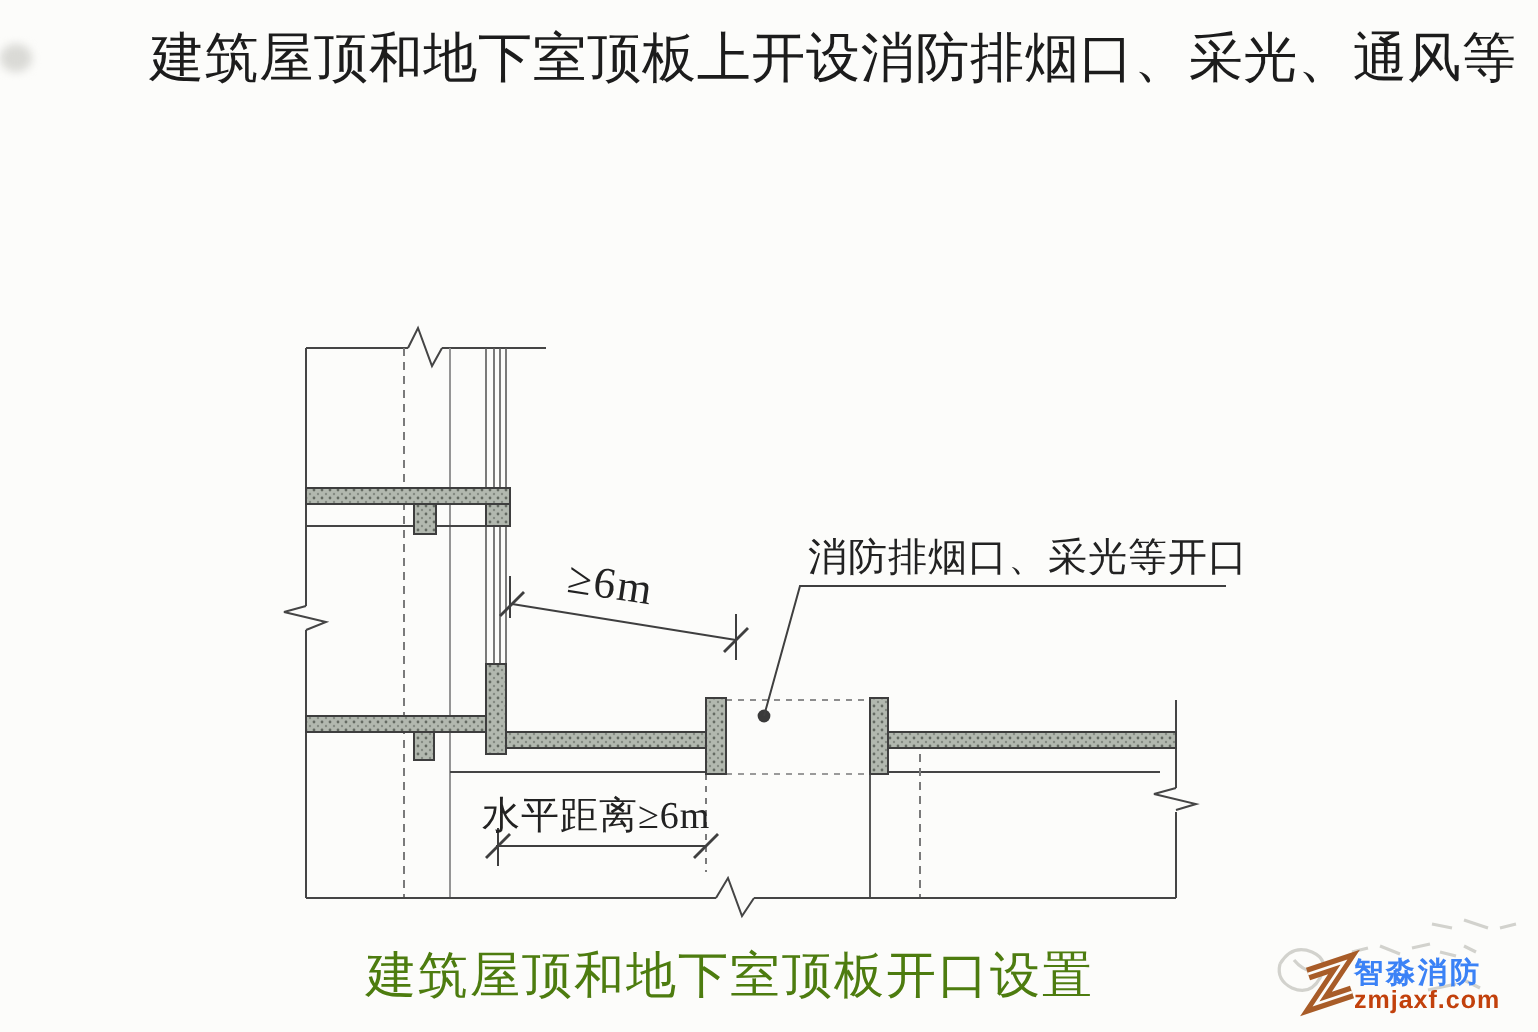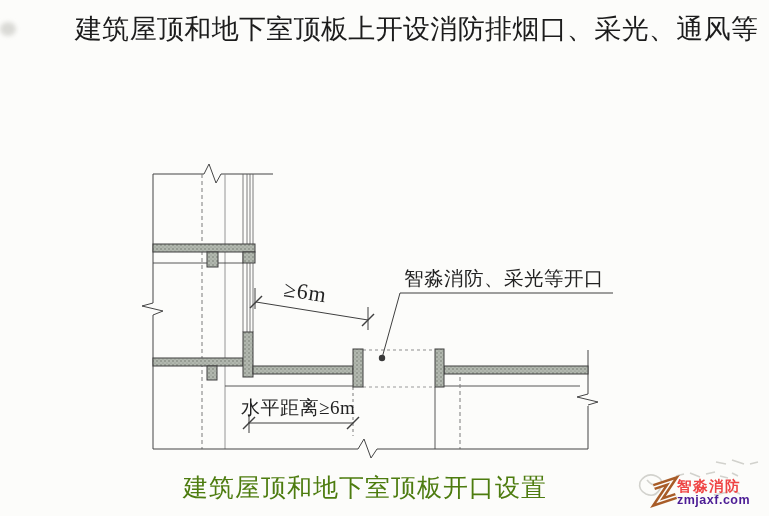--- a/index.html
+++ b/index.html
@@ -9,22 +9,22 @@
   .pline{white-space:nowrap;}
   .pline.just{white-space:normal;text-align:justify;text-align-last:justify;}
   .pline.indent{padding-left:62px;}
   .svg-layer{position:absolute;left:0;top:0;}
   .dim6{position:absolute;left:284px;top:276px;font-size:22px;color:#222;transform:rotate(8.5deg);transform-origin:left center;letter-spacing:1px;white-space:nowrap;}
   .dim4{position:absolute;left:241px;top:395px;font-size:19px;color:#222;letter-spacing:0.5px;white-space:nowrap;}
   .open-label{position:absolute;left:404px;top:265px;font-size:19.5px;color:#222;letter-spacing:0.5px;white-space:nowrap;}
   .caption{position:absolute;left:145px;top:471px;width:440px;text-align:center;font-size:25px;letter-spacing:1px;color:#4d7c0f;white-space:nowrap;}
   .smudge{position:absolute;left:0;top:22px;width:16px;height:14px;background:#dadad6;border-radius:50%;filter:blur(2px);}
   .wm{position:absolute;left:620px;top:440px;width:149px;height:76px;}
-  .wm-brand{position:absolute;left:57px;top:37px;font-family:"Liberation Sans","DejaVu Sans",sans-serif;font-weight:700;font-size:14.5px;letter-spacing:1.5px;color:#ef4444;white-space:nowrap;}
-  .wm-site{position:absolute;left:57px;top:53px;font-family:"Liberation Sans","DejaVu Sans",sans-serif;font-weight:700;font-size:12.5px;letter-spacing:0.5px;color:#4c1d95;white-space:nowrap;}
+  .wm-brand{position:absolute;left:57px;top:37px;font-family:"Liberation Sans","DejaVu Sans",sans-serif;font-weight:700;font-size:14.5px;letter-spacing:1.5px;color:#3b82f6;white-space:nowrap;}
+  .wm-site{position:absolute;left:57px;top:53px;font-family:"Liberation Sans","DejaVu Sans",sans-serif;font-weight:700;font-size:12.5px;letter-spacing:0.5px;color:#c2410c;white-space:nowrap;}
 </style>
 </head>
 <body>
 
 <div class="page">
 
   <div class="para">
     <div class="pline just indent">建筑屋顶和地下室顶板上开设消防排烟口、采光、通风等</div>
   </div>
 
@@ -99,21 +99,21 @@
     </g>
 
     <g>
       <circle cx="382" cy="358" r="3.2" fill="#3a3a3a"></circle>
       <path d="M382,358 L400,293 L613,293" stroke="#3f3f3f" stroke-width="1" fill="none"></path>
     </g>
   </svg>
 
   <div class="dim6">≥6m</div>
   <div class="dim4">水平距离≥6m</div>
-  <div class="open-label">智淼消防、采光等开口</div>
+  <div class="open-label">消防排烟口、采光等开口</div>
   <div class="caption">建筑屋顶和地下室顶板开口设置</div>
 
   <div class="wm">
     <svg width="149" height="76" viewBox="0 0 149 76">
 
       <g stroke="#d2d2cd" stroke-width="1.6" fill="none">
         <path d="M20,42 q6,-10 16,-6 q9,4 4,13 q-5,9 -14,5 q-8,-4 -6,-12"></path>
         <path d="M27,40 q4,5 10,6"></path>
         <path d="M56,36 l8,-2 M70,33 l10,4 M86,34 l9,-2 M100,36 l8,2 M112,33 l6,3"></path>
         <path d="M58,42 l6,2 M94,55 l14,-3 M112,50 l8,4"></path>

